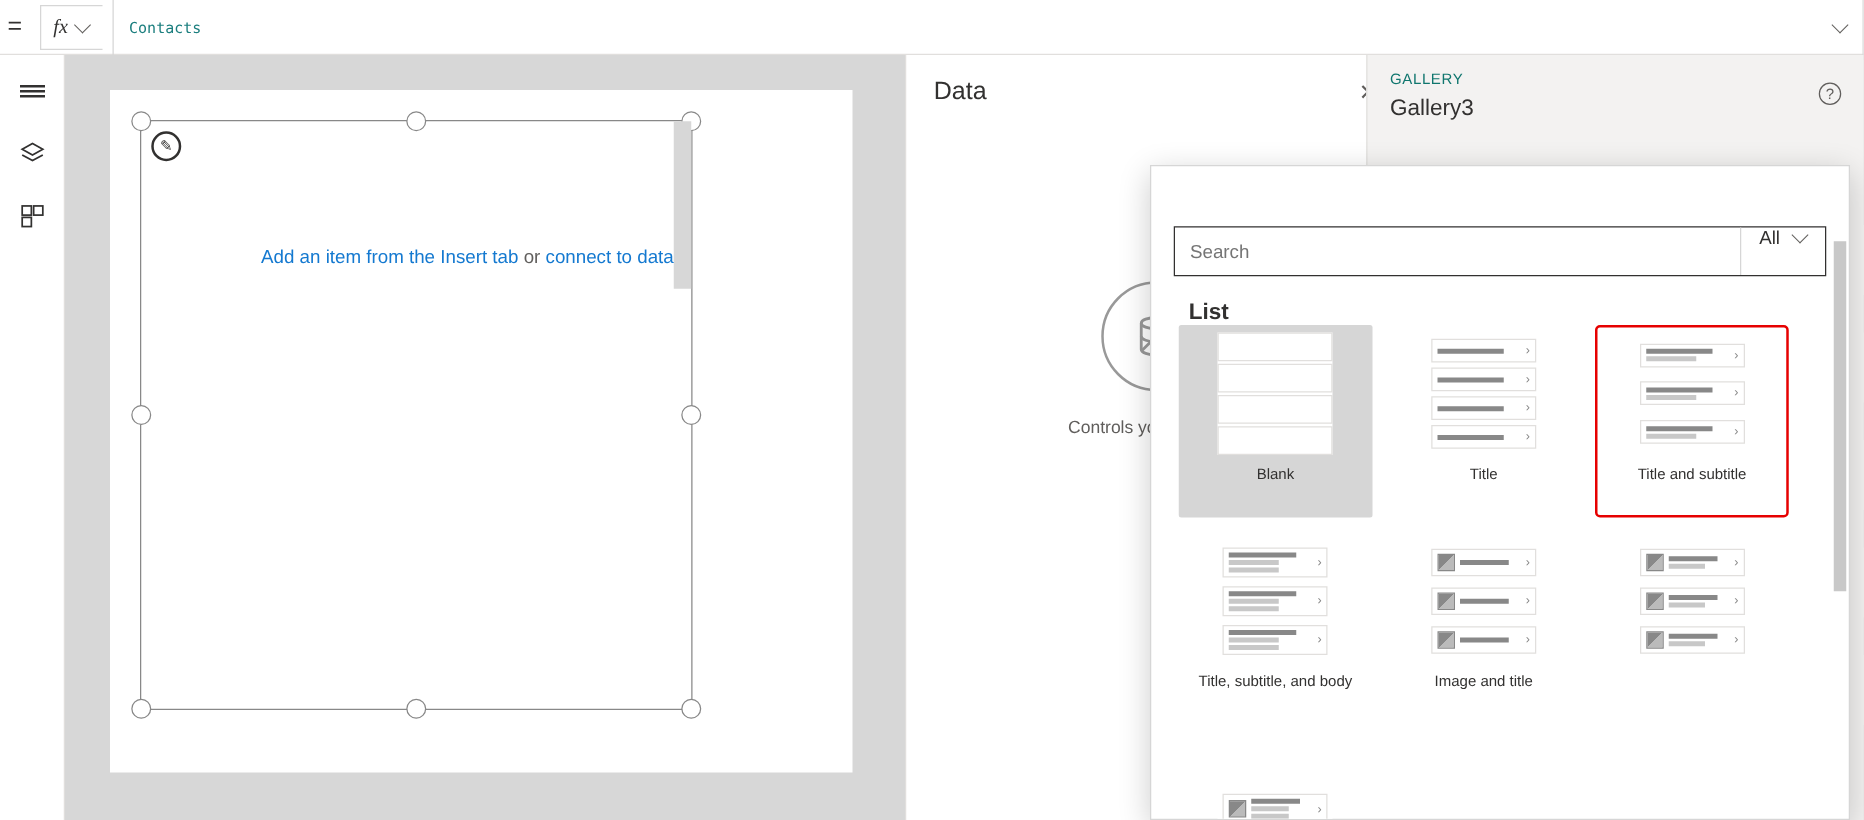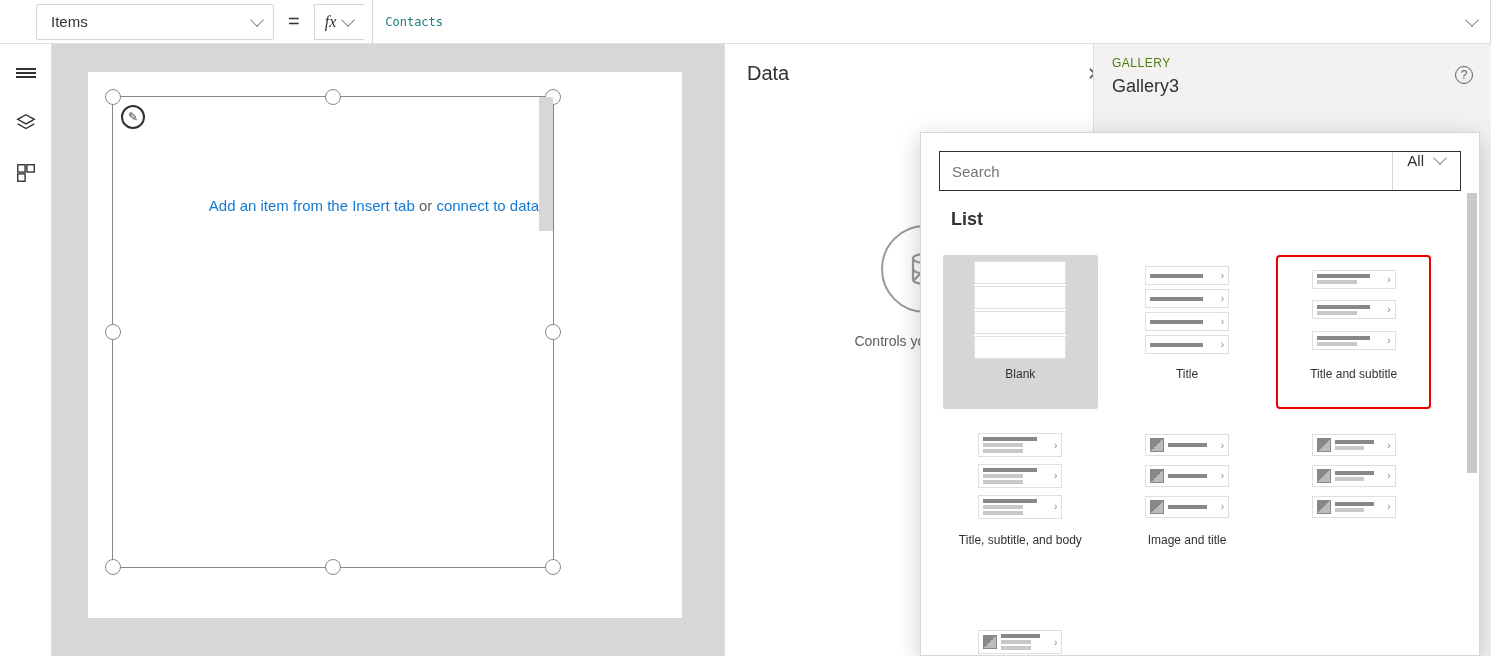--- a/index.html
+++ b/index.html
@@ -160,21 +160,21 @@
 
   
   .props-panel {
     position:absolute;
     top:44px; right:0;
     width:398px; bottom:0;
     background:#f3f2f1;
     border-left:1px solid #e1dfdd;
     padding: 12px 18px;
   }
-  .props-label { font-size:12px; letter-spacing:.5px; color:#4d7c0f; }
+  .props-label { font-size:12px; letter-spacing:.5px; color:#0f766e; }
   .props-name { font-size:18px; margin-top:6px; }
   .help-icon {
     position:absolute; top:22px; right:18px;
     width:18px; height:18px; border:1px solid #605e5c; border-radius:50%;
     display:flex; align-items:center; justify-content:center; font-size:12px; color:#605e5c;
   }
 
   
   .layout-flyout {
     position:absolute;
@@ -184,31 +184,32 @@
     box-shadow: 0 6px 24px rgba(0,0,0,0.2);
     border:1px solid #d6d6d6;
     padding:18px;
     overflow:hidden;
   }
   .flyout-search {
     display:flex;
     border:1px solid #323130;
     height:40px;
     align-items:center;
+    margin-top:30px;
   }
   .flyout-search input {
     flex:1; border:none; outline:none; padding:0 12px; font-size:15px;
   }
   .flyout-all {
     border-left:1px solid #d6d6d6;
     padding:0 14px; height:100%;
     display:flex; align-items:flex-start; gap:10px;
     font-size:15px;
   }
-  .section-title { font-size:18px; font-weight:600; margin:18px 0 25px 12px; }
+  .section-title { font-size:18px; font-weight:600; margin:18px 0 0 12px; }
   .layout-grid {
     width: 496px;
     display:grid;
     grid-template-columns: repeat(3, 1fr);
     gap:12px;
     padding: 0 4px;
   }
   .layout-item {
     display:flex; flex-direction:column; align-items:center;
     padding:6px;
@@ -249,24 +250,20 @@
   .right-tabs {
     position:absolute; top:180px; right:0; width:12px;
     display:flex; flex-direction:column; gap:30px;
   }
   .right-tab { height:56px; background:#f3f2f1; border-left:1px solid #d6d6d6;}
 </style>
 </head>
 <body>
 
 <div class="formula-bar">
-  <div class="property-select">
-    <span>Items</span>
-    <span class="chevron-down"></span>
-  </div>
   <div class="eq">=</div>
   <div class="fx-block">
     <span class="fx-label">fx</span>
     <span class="chevron-down"></span>
   </div>
   <div class="formula-input">
     <span>Contacts</span>
     <span class="chevron-down"></span>
   </div>
 </div>

